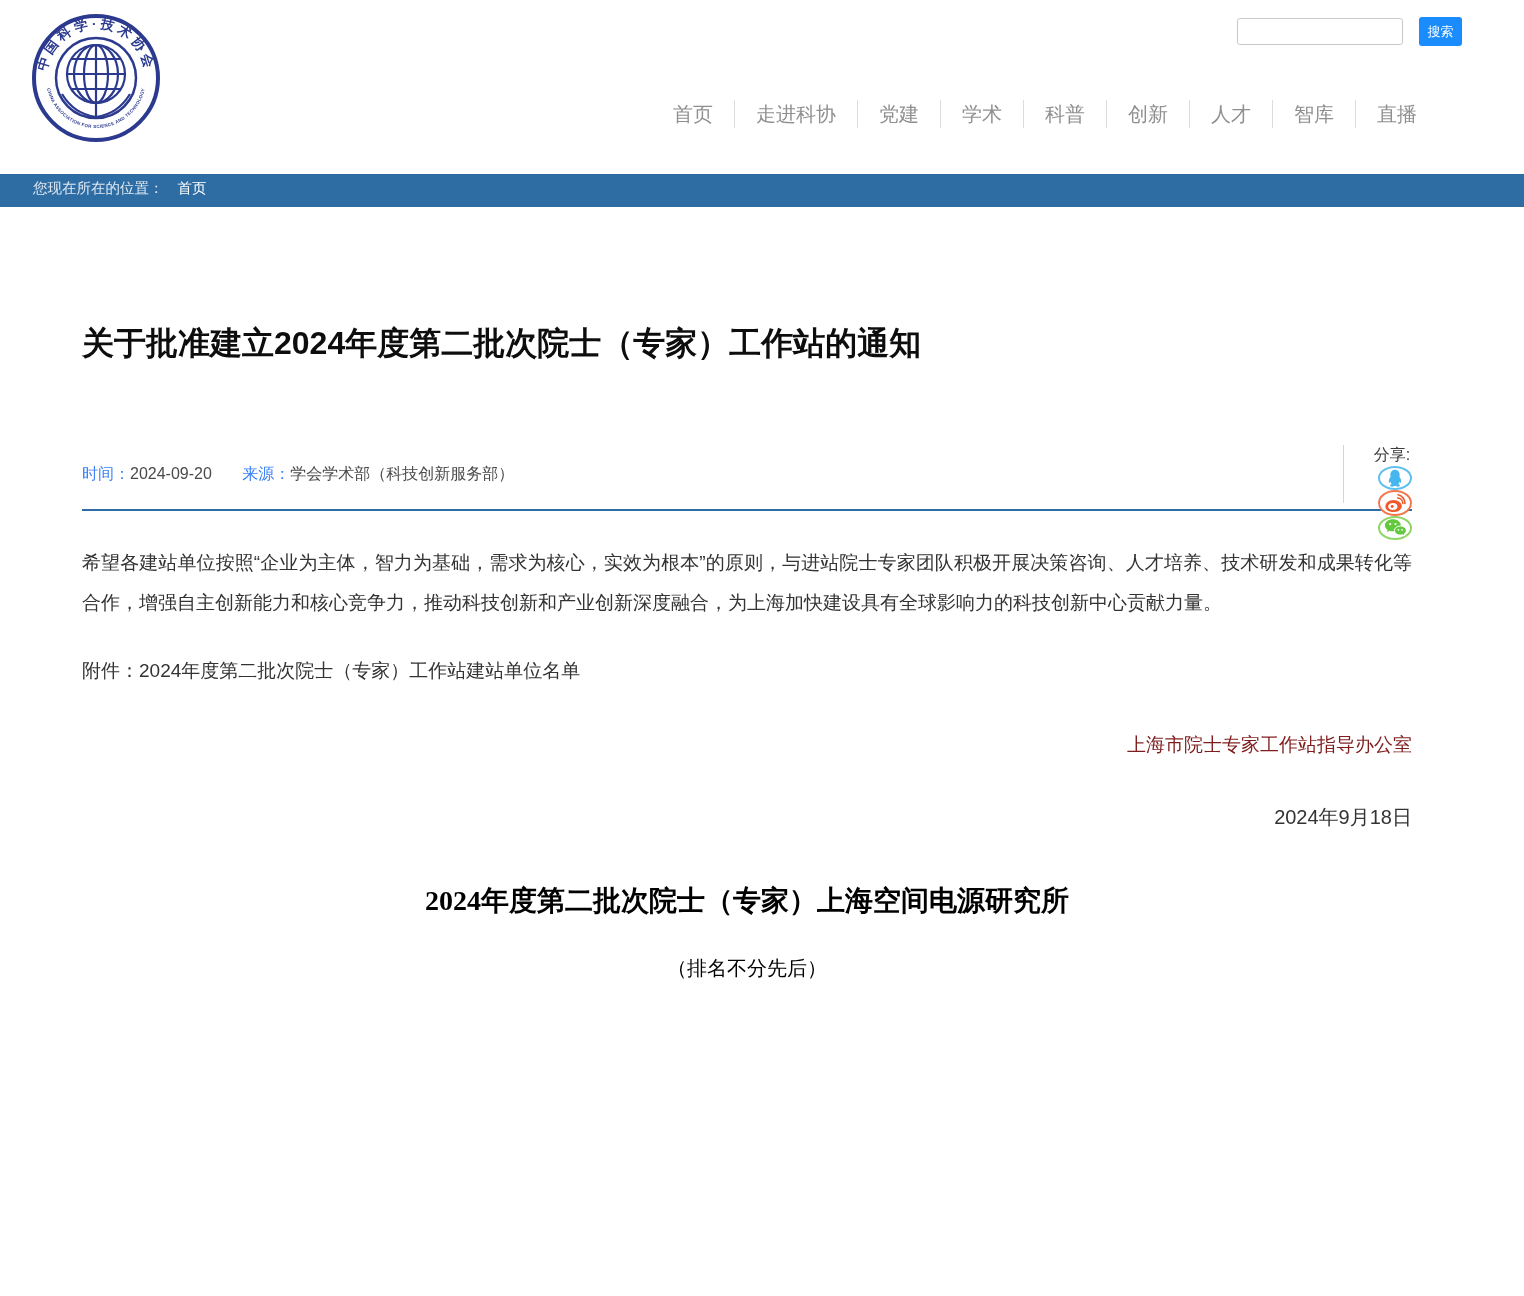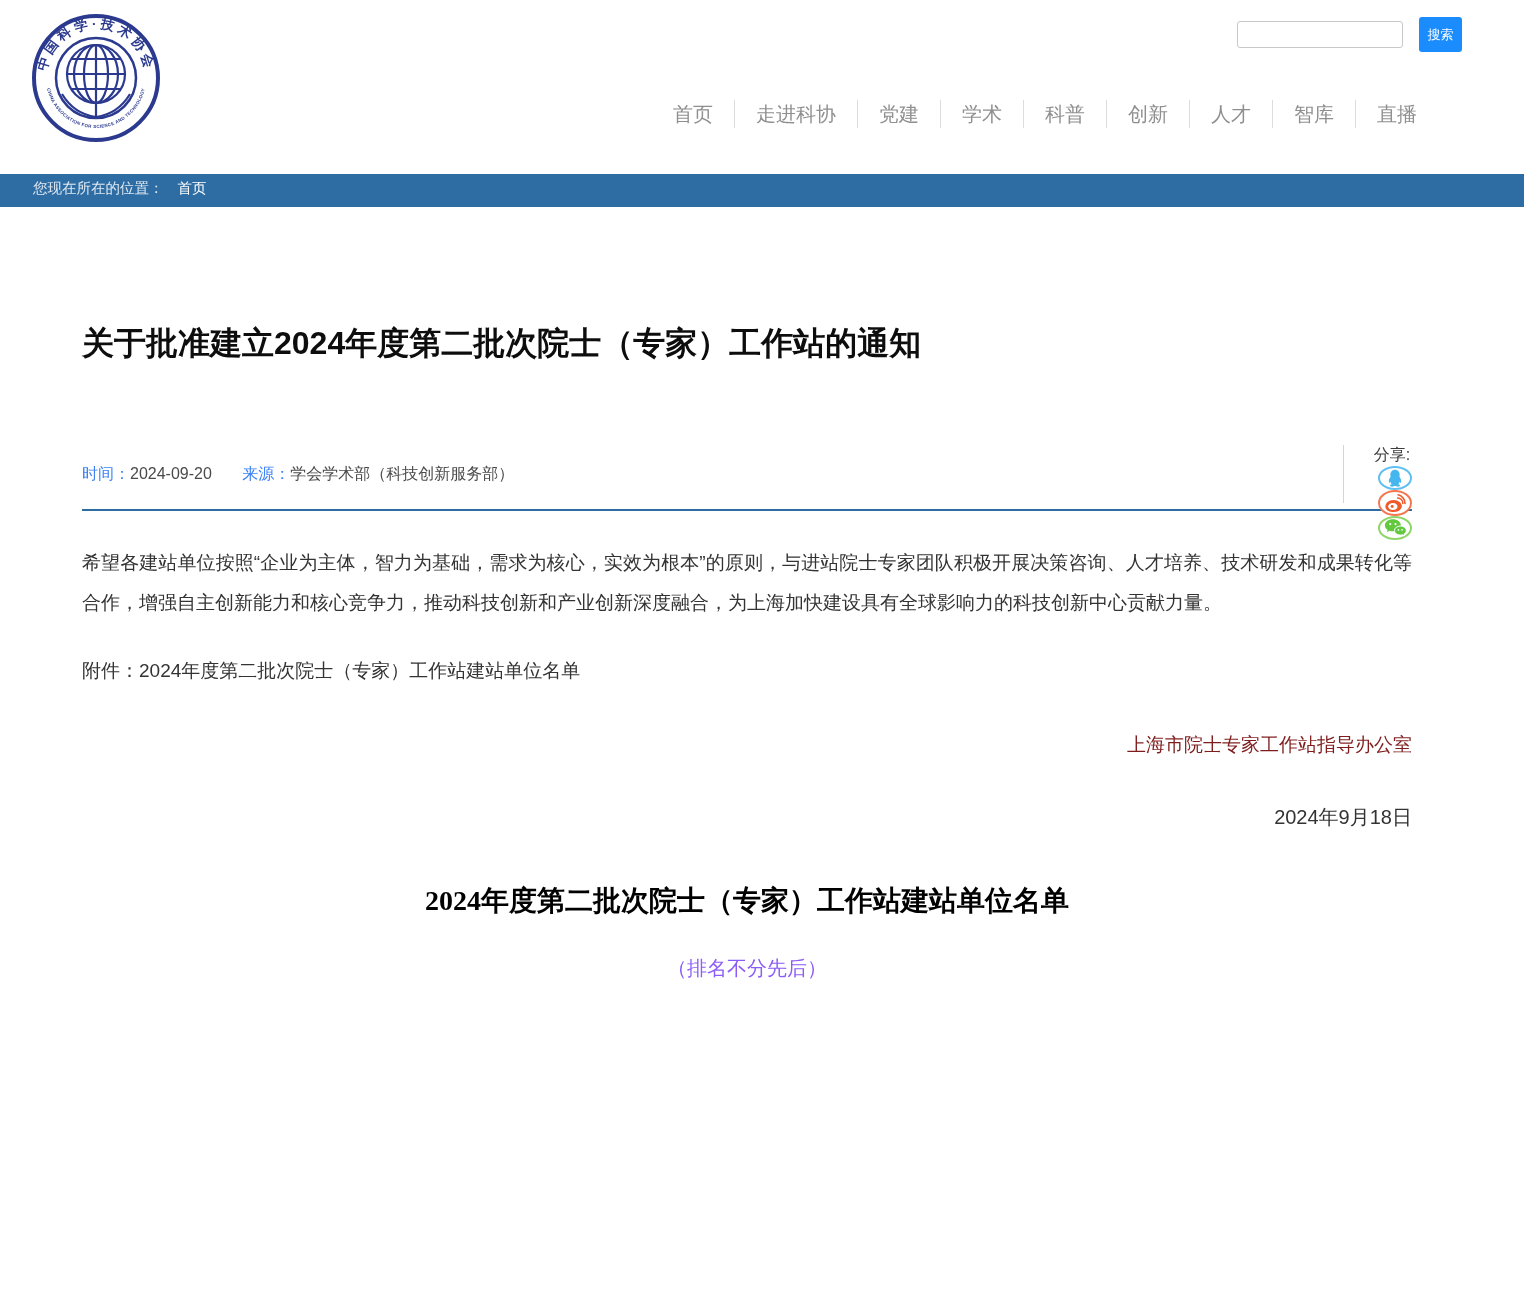--- a/index.html
+++ b/index.html
@@ -10,21 +10,21 @@
   .header { position:relative; height:174px; background:#fff; }
   .logo-block { position:absolute; left:30px; top:12px; display:flex; align-items:flex-start; }
   .logo-svg { width:132px; height:132px; display:block; }
   .titles { margin-left:24px; margin-top:40px; }
   .site-title { color:#1c63a8; font-size:43px; letter-spacing:3px; font-weight:400; }
   .site-subtitle { color:#1c63a8; font-size:17px; margin-top:11px; letter-spacing:0.6px; }
 
   .search-box { position:absolute; top:17px; right:62px; display:flex; align-items:center; }
   .search-input { width:166px; height:27px; border:1px solid #c9c9c9; border-radius:3px;
                   outline:none; padding:0 6px; font-size:13px; }
-  .search-btn { width:43px; height:35px; margin-left:16px; background:#1a8cfe; color:#fff;
+  .search-btn { width:43px; height:29px; margin-left:16px; background:#1a8cfe; color:#fff;
                 border:none; border-radius:3px; font-size:13px; cursor:pointer; }
 
   .nav { position:absolute; right:86px; top:100px; display:flex; list-style:none;
          color:#8f8f8f; font-size:20px; }
   .nav li { padding:0 21px; line-height:28px; cursor:pointer; white-space:nowrap; }
   .nav li + li { border-left:1px solid #dcdcdc; }
 
   
   .breadcrumb { height:33px; line-height:29px; background:#2e6da4; color:#dfe9f2;
                 font-size:14.5px; padding-left:33px; }
@@ -53,21 +53,21 @@
   .para { margin-top:30px; font-size:19px; line-height:40px; color:#333; text-align:justify; }
   .para.p2 { margin-top:32px; }
   .attachment { margin-top:28px; font-size:19px; line-height:40px; color:#333; }
 
   .sig-office { margin-top:36px; text-align:right; font-size:19px; line-height:36px; color:#7f1d1d; }
   .sig-date   { margin-top:36px; text-align:right; font-size:20px; line-height:36px; color:#333; }
 
   .appendix-title { margin-top:44px; text-align:center; font-size:28px; line-height:44px;
                     font-weight:bold; color:#000;
                     font-family:"Liberation Serif","DejaVu Serif",serif; }
-  .appendix-note  { margin-top:30px; text-align:center; font-size:20px; line-height:30px; color:#8b5cf6;
+  .appendix-note  { margin-top:30px; text-align:center; font-size:20px; line-height:30px; color:#000000;
                     font-family:"Liberation Serif","DejaVu Serif",serif; }
 </style>
 </head>
 <body>
 
 <div class="header">
 
   <div class="logo-block">
     <svg class="logo-svg" viewBox="0 0 132 132">
       <defs>
@@ -168,15 +168,15 @@
   <div class="divider"></div>
 
 
   <p class="para p2">希望各建站单位按照“企业为主体，智力为基础，需求为核心，实效为根本”的原则，与进站院士专家团队积极开展决策咨询、人才培养、技术研发和成果转化等合作，增强自主创新能力和核心竞争力，推动科技创新和产业创新深度融合，为上海加快建设具有全球影响力的科技创新中心贡献力量。</p>
 
   <div class="attachment">附件：2024年度第二批次院士（专家）工作站建站单位名单</div>
 
   <div class="sig-office">上海市院士专家工作站指导办公室</div>
   <div class="sig-date">2024年9月18日</div>
 
-  <div class="appendix-title">2024年度第二批次院士（专家）工作站建站单位名单</div>
+  <div class="appendix-title">2024年度第二批次院士（专家）上海空间电源研究所</div>
   <div class="appendix-note">（排名不分先后）</div>
 </div>
 
 </body></html>

